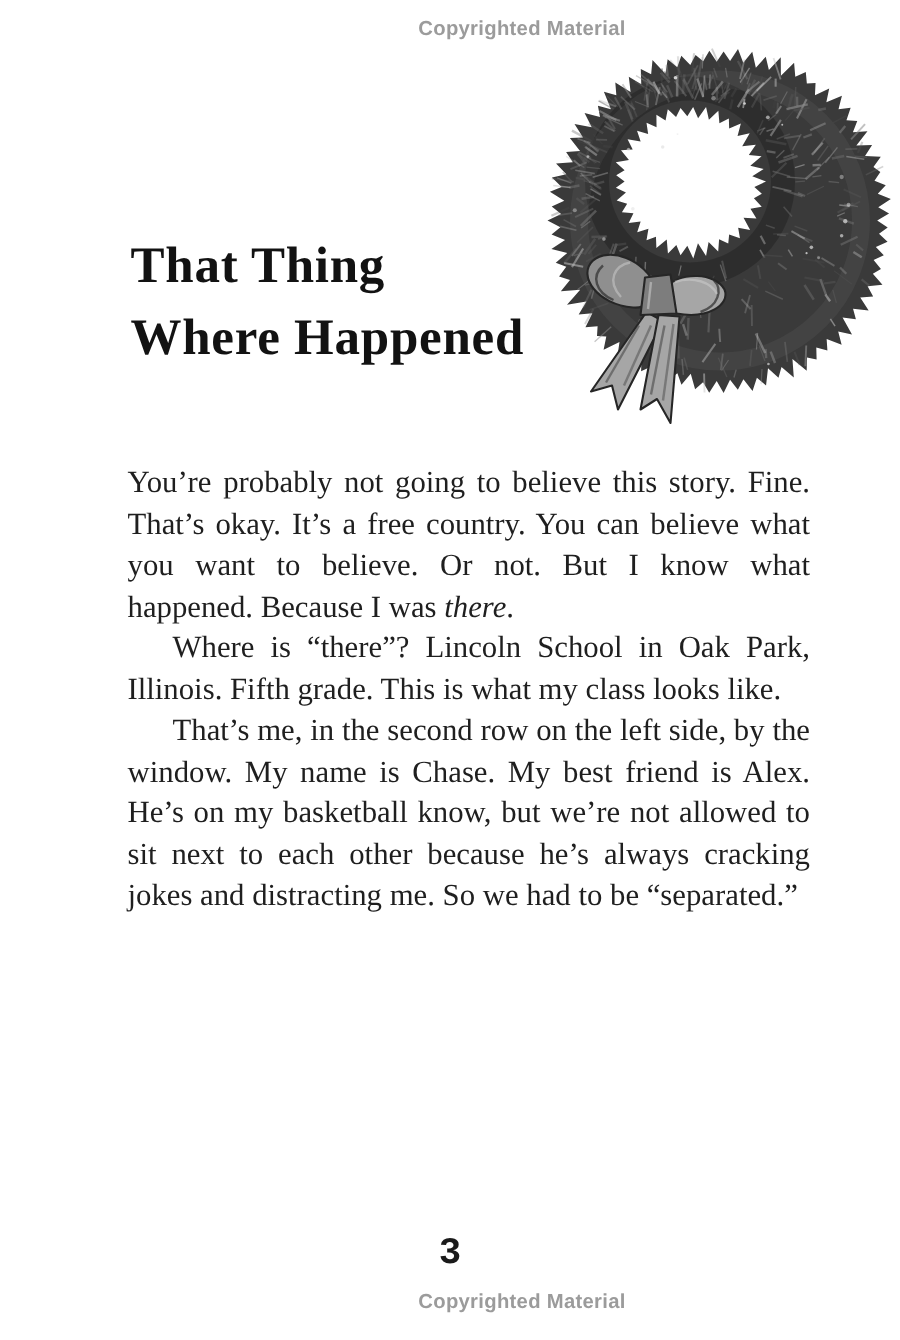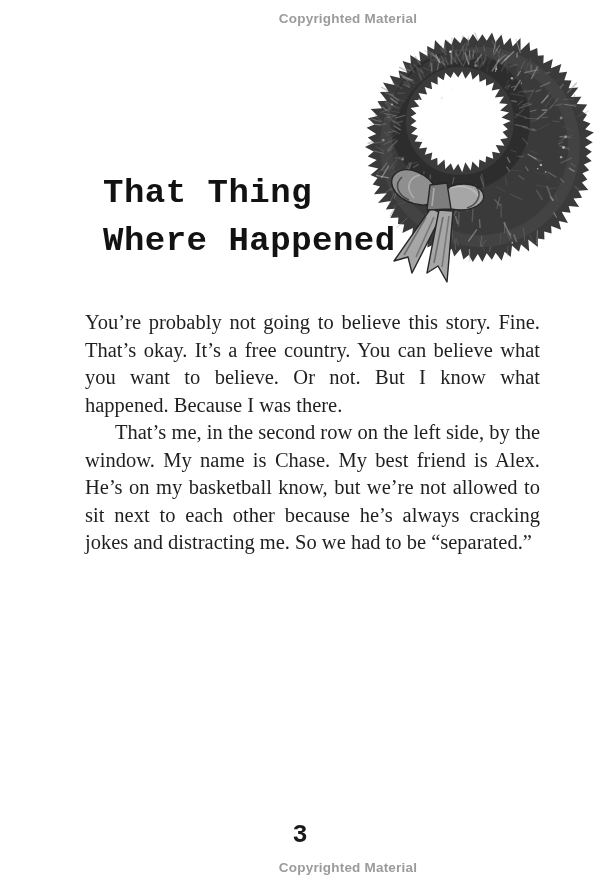--- a/index.html
+++ b/index.html
@@ -22,42 +22,42 @@
     padding-left:48px;
   }
   .notice.top{top:11px;}
   .notice.bottom{top:860px;}
   .wreath{
     position:absolute;left:330px;top:5px;
     width:270px;height:290px;
   }
   .chapter-title{
     position:absolute;left:87px;top:154px;
-    margin:16px;
-    font-family:Liberation Mono, monospace;
+    margin:0;
+    font-family:Liberation Serif, serif;
     font-weight:bold;
     font-size:34px;
     line-height:47.5px;
     color:#121212;
     letter-spacing:0.5px;
     white-space:nowrap;
   }
   .body-text{
     position:absolute;left:85px;top:309px;
     width:455px;
     color:#1f1f1f;
   }
   .body-text p{
     margin:0;
     font-size:20.5px;
     line-height:27.5px;
     text-align:justify;
   }
   .body-text p.indent{text-indent:30px;}
-  .em{}
+  .em{font-style:italic;}
   .page-number{
     position:absolute;left:0;top:821px;width:100%;
     text-align:center;
     font-family:"Liberation Mono", monospace;
     font-weight:bold;
     font-size:25px;
     color:#1a1a1a;
   }
 </style>
 </head>
@@ -440,20 +440,21 @@
       <path d="M104,212 L86,252" fill="none" stroke="#4a4a4a" opacity="0.5" stroke-width="1.6"></path>
       <path d="M113,212 L104,258" fill="none" stroke="#4a4a4a" opacity="0.6" stroke-width="1.6"></path>
       <path d="M119,211 L112,262" fill="none" stroke="#4a4a4a" opacity="0.5" stroke-width="1.6"></path>
       <path d="M104,183 L102,201" fill="none" stroke="#c8c8c8" opacity="0.6" stroke-width="1.6"></path>
     </svg>
 
   <h1 class="chapter-title"><span>That Thing</span><br><span>Where Happened</span></h1>
 
   <div class="body-text">
       <p><span>You’re probably not going to believe this story. Fine. That’s okay. It’s a free country. You can believe what you want to believe. Or not. But I know what happened. Because I was </span><span class="em">there</span><span>.</span></p>
+      <p class="indent"><span>Where is “there”? Lincoln School in Oak Park, Illinois. Fifth grade. This is what my class looks like.</span></p>
       <p class="indent"><span>That’s me, in the second row on the left side, by the window. My name is Chase. My best friend is Alex. He’s on my basketball know, but we’re not allowed to sit next to each other because he’s always cracking jokes and distracting me. So we had to be “separated.”</span></p>
     </div>
 
   <div class="page-number">3</div>
 
   <div class="notice bottom">Copyrighted Material</div>
 
 </div>
 
 </body></html>

